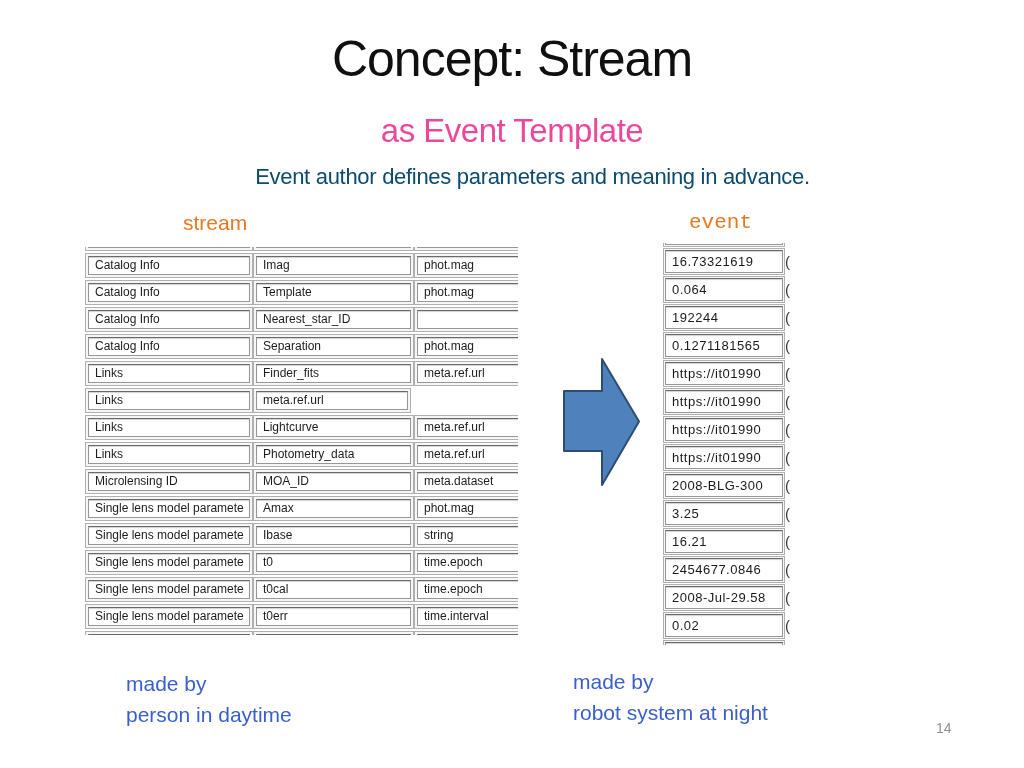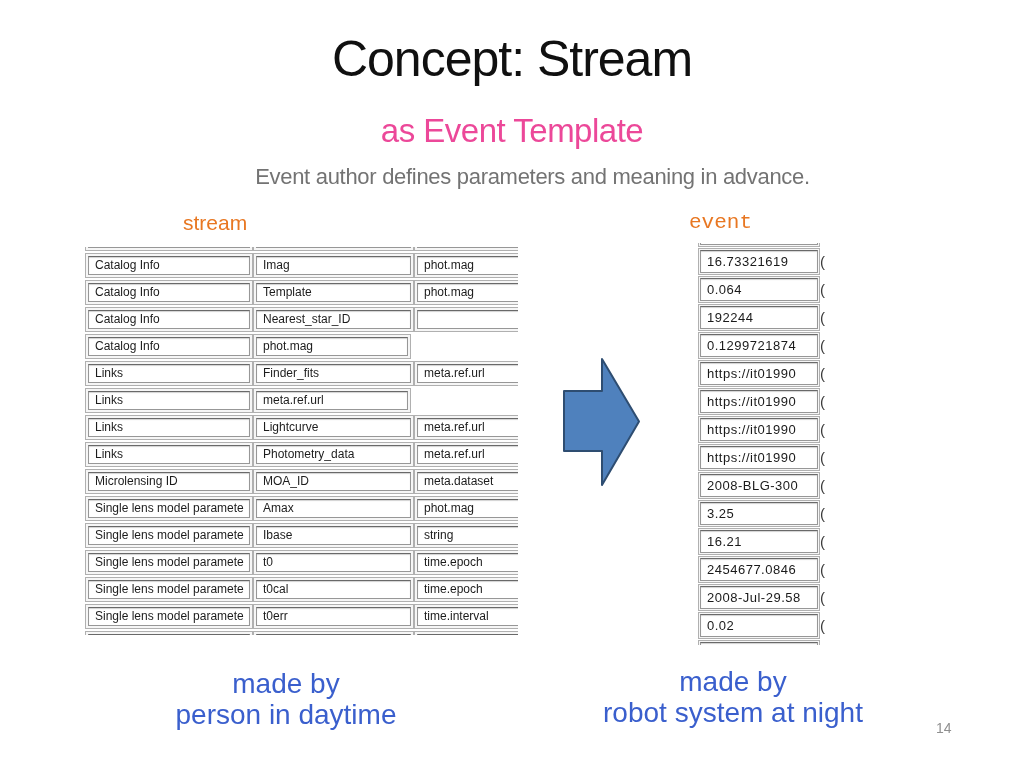--- a/index.html
+++ b/index.html
@@ -2,30 +2,30 @@
 <html style="--accent-orange: #E87722; --caption-blue: #3A5FCD; --arrow-fill: #4F81BD; --arrow-stroke: #2E4D71; --page-gray: #8F8F8F;"><head>
 <meta charset="utf-8">
 <style>
   html,body{margin:0;padding:0;background:#fff;}
   #slide{position:relative;width:1024px;height:768px;background:#ffffff;overflow:hidden;
          font-family:"Liberation Sans",sans-serif;color:#111;}
 
   .centered{position:absolute;left:0;right:0;text-align:center;}
   .title{top:30px;font-size:50px;letter-spacing:-1px;color:#101010;}
   .subtitle{top:112px;font-size:33px;letter-spacing:-0.5px;color:#ec4899;}
-  .desc{top:164px;font-size:22px;letter-spacing:-0.3px;color:#737373;padding-left:41px;}
+  .desc{top:164px;font-size:22px;letter-spacing:-0.3px;color:#0c4a6e;padding-left:41px;}
 
   .col-label{position:absolute;font-size:21px;color:var(--accent-orange,#E87722);}
   #stream-label{left:183px;top:211px;}
   #event-label{left:689px;top:211px;font-family:Liberation Mono, monospace;}
 
   
   .shot{position:absolute;overflow:hidden;background:#fff;}
   #stream-table{left:85px;top:247px;width:433px;height:388px;}
-  #event-table{left:698px;top:243px;width:130px;height:402px;}
+  #event-table{left:663px;top:243px;width:130px;height:402px;}
 
   .srow,.erow{display:flex;column-gap:0;margin-bottom:2px;}
   .erow{margin-bottom:1px;align-items:center;}
   .srow.clip-top{margin-top:-21px;}
   .erow.clip-top{margin-top:-23px;}
 
   .cellbox{background:#f6f6f6;border:1px solid #b0b0b0;padding:2px;flex:none;box-sizing:border-box;}
   .c1{width:168px;} .c2{width:161px;} .c3{width:158px;}
   .field{background:#fff;border:1px solid #979797;border-top-color:#696969;
          box-shadow:inset 0 1px 1px rgba(0,0,0,0.18);
@@ -33,21 +33,21 @@
          white-space:nowrap;overflow:hidden;}
   .ebox{width:122px;background:#f6f6f6;border:1px solid #b0b0b0;padding:1px;flex:none;box-sizing:border-box;}
   .efield{background:#fff;border:1px solid #979797;border-top-color:#696969;
           box-shadow:inset 0 1px 1px rgba(0,0,0,0.18);
           height:17px;line-height:17px;padding:2px 6px;font-size:13px;letter-spacing:0.5px;
           color:#1a1a1a;white-space:nowrap;overflow:hidden;}
   .paren{font-size:15px;color:#3a3a3a;flex:none;}
 
   #arrow{position:absolute;left:563px;top:357px;width:78px;height:130px;}
 
-  .caption{position:absolute;width:320px;text-align:center;font-size:28px;line-height:31px;
+  .caption{position:absolute;width:320px;font-size:21px;line-height:31px;
            color:var(--caption-blue,#3A5FCD);}
   #caption-stream{left:126px;top:668px;}
   #caption-event{left:573px;top:666px;}
 
   #page-number{position:absolute;left:936px;top:720px;font-size:14px;
                color:var(--page-gray,#8F8F8F);}
 </style>
 </head>
 <body>
 
@@ -102,20 +102,23 @@
           <div class="field">Nearest_star_ID</div>
         </div>
         <div class="cellbox c3">
           <div class="field"></div>
         </div>
       </div>
       <div class="srow">
         <div class="cellbox c1">
           <div class="field">Catalog Info</div>
         </div>
+        <div class="cellbox c2">
+          <div class="field">Separation</div>
+        </div>
         <div class="cellbox c3">
           <div class="field">phot.mag</div>
         </div>
       </div>
       <div class="srow">
         <div class="cellbox c1">
           <div class="field">Links</div>
         </div>
         <div class="cellbox c2">
           <div class="field">Finder_fits</div>
@@ -258,21 +261,21 @@
         <span class="paren">(</span>
       </div>
       <div class="erow">
         <div class="ebox">
           <div class="efield">192244</div>
         </div>
         <span class="paren">(</span>
       </div>
       <div class="erow">
         <div class="ebox">
-          <div class="efield">0.1299721874</div>
+          <div class="efield">0.1271181565</div>
         </div>
         <span class="paren">(</span>
       </div>
       <div class="erow">
         <div class="ebox">
           <div class="efield">https://it01990</div>
         </div>
         <span class="paren">(</span>
       </div>
       <div class="erow">

